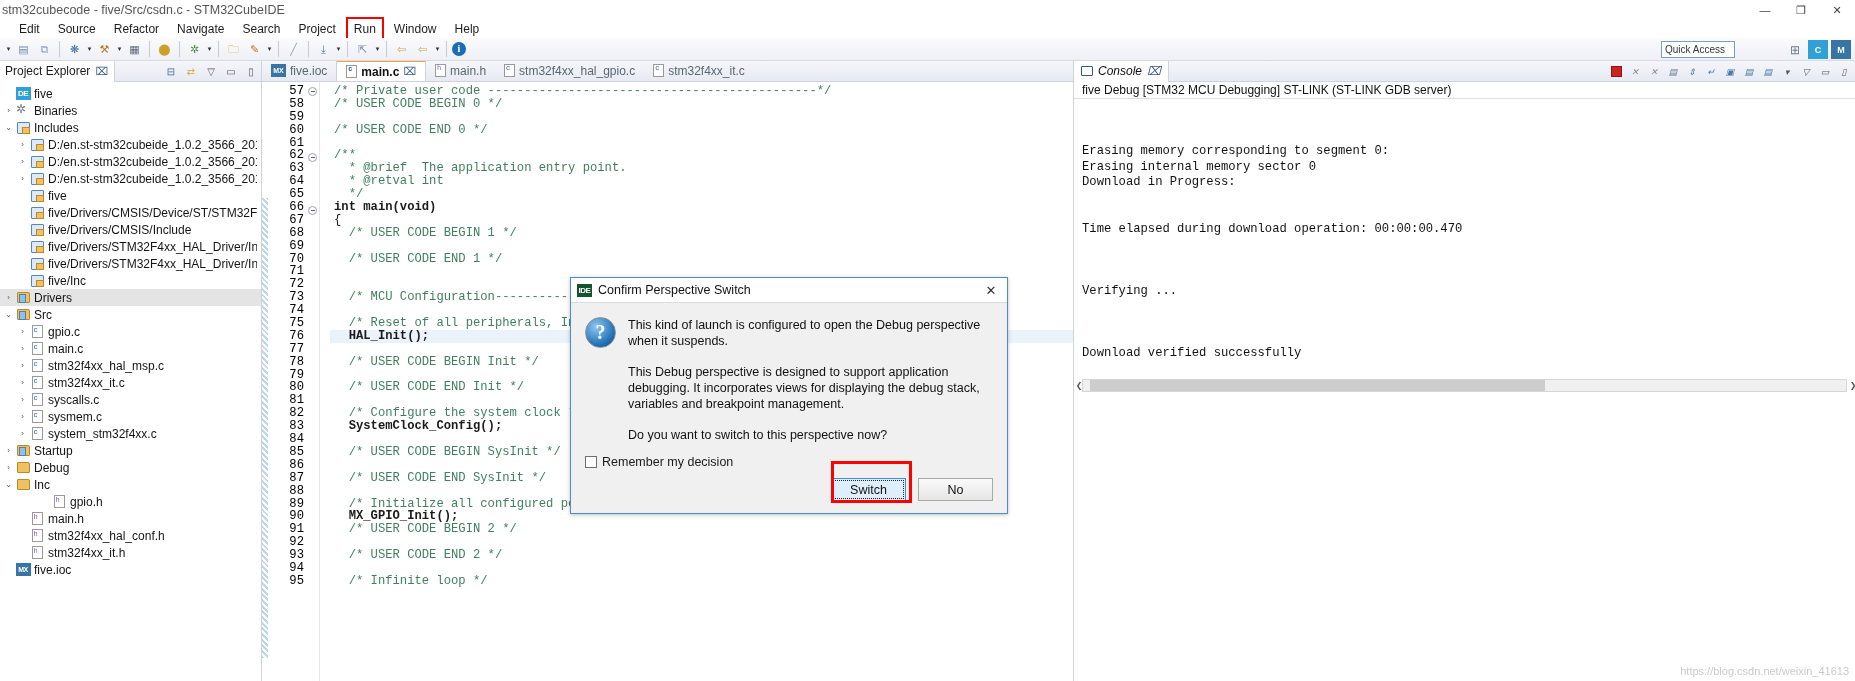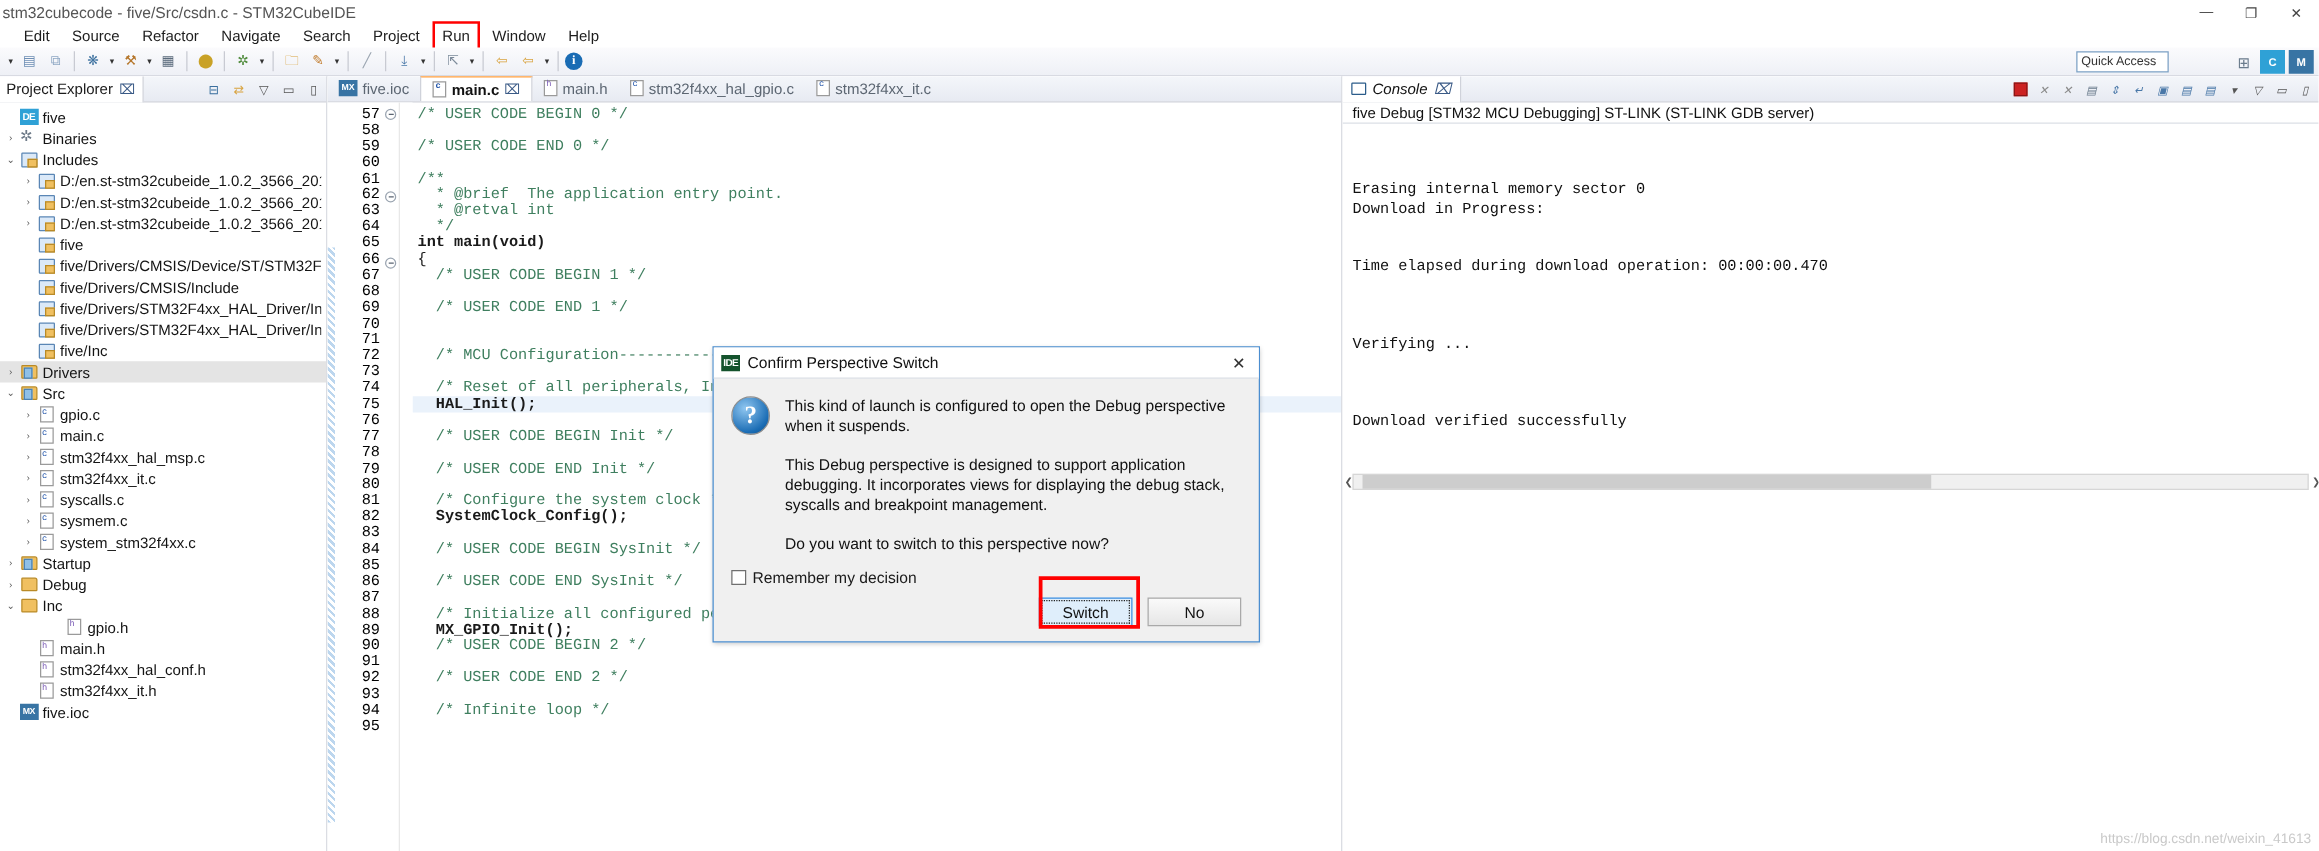--- a/index.html
+++ b/index.html
@@ -677,20 +677,21 @@
           <div class="ln"></div>
           <div class="ln"></div>
           <div class="ln"></div>
           <div class="ln"></div>
           <div class="ln"></div>
         </div>
       <div class="ann-col">
         <div class="changebar" style="top:116px;height:460px;"></div>
       </div>
       <div class="code-col" id="codecol">
+          <div class="cl" style="color: rgb(63, 127, 95);">/* Private user code ---------------------------------------------*/</div>
           <div class="cl" style="color: rgb(63, 127, 95);">/* USER CODE BEGIN 0 */</div>
           <div class="cl"></div>
           <div class="cl" style="color: rgb(63, 127, 95);">/* USER CODE END 0 */</div>
           <div class="cl"></div>
           <div class="cl" style="color: rgb(63, 127, 95);">/**</div>
           <div class="cl" style="color: rgb(63, 127, 95);">  * @brief  The application entry point.</div>
           <div class="cl" style="color: rgb(63, 127, 95);">  * @retval int</div>
           <div class="cl" style="color: rgb(63, 127, 95);">  */</div>
           <div class="cl" style="font-weight: bold;">int main(void)</div>
           <div class="cl">{</div>
@@ -748,20 +749,21 @@
         <div class="cs-tool" style="color:#555;">▾</div>
         <div class="cs-tool" style="color:#555;">▽</div>
         <div class="cs-tool" style="color:#555;">▭</div>
         <div class="cs-tool" style="color:#555;">▯</div>
       </div>
     </div>
     <div class="cs-header">five Debug [STM32 MCU Debugging] ST-LINK (ST-LINK GDB server)</div>
     <div class="cs-body" id="csbody">
         <div class="cs-line"></div>
         <div class="cs-line"></div>
+        <div class="cs-line">Erasing memory corresponding to segment 0:</div>
         <div class="cs-line">Erasing internal memory sector 0</div>
         <div class="cs-line">Download in Progress:</div>
         <div class="cs-line"></div>
         <div class="cs-line"></div>
         <div class="cs-line">Time elapsed during download operation: 00:00:00.470</div>
         <div class="cs-line"></div>
         <div class="cs-line"></div>
         <div class="cs-line"></div>
         <div class="cs-line">Verifying ...</div>
         <div class="cs-line"></div>
@@ -779,21 +781,21 @@
   <div class="dlg">
     <div class="dlg-title">
       <span class="dlg-ide">IDE</span>
       <span class="dlg-title-text">Confirm Perspective Switch</span>
       <span class="dlg-close">✕</span>
     </div>
     <div class="dlg-body">
       <div class="dlg-qicon">?</div>
       <div class="dlg-text" id="dlgtext">
           <p>This kind of launch is configured to open the Debug perspective when it suspends.</p>
-          <p>This Debug perspective is designed to support application debugging. It incorporates views for displaying the debug stack, syscalls and breakpoint management.</p>
+          <p>This Debug perspective is designed to support application debugging. It incorporates views for displaying the debug stack, variables and breakpoint management.</p>
           <p>Do you want to switch to this perspective now?</p>
         </div>
     </div>
     <div class="dlg-check">
       <span class="dlg-cbox"></span>
       <span>Remember my decision</span>
     </div>
     <div class="dlg-btns">
       <div class="dlg-btn default">Switch</div>
       <div class="dlg-btn">No</div>

